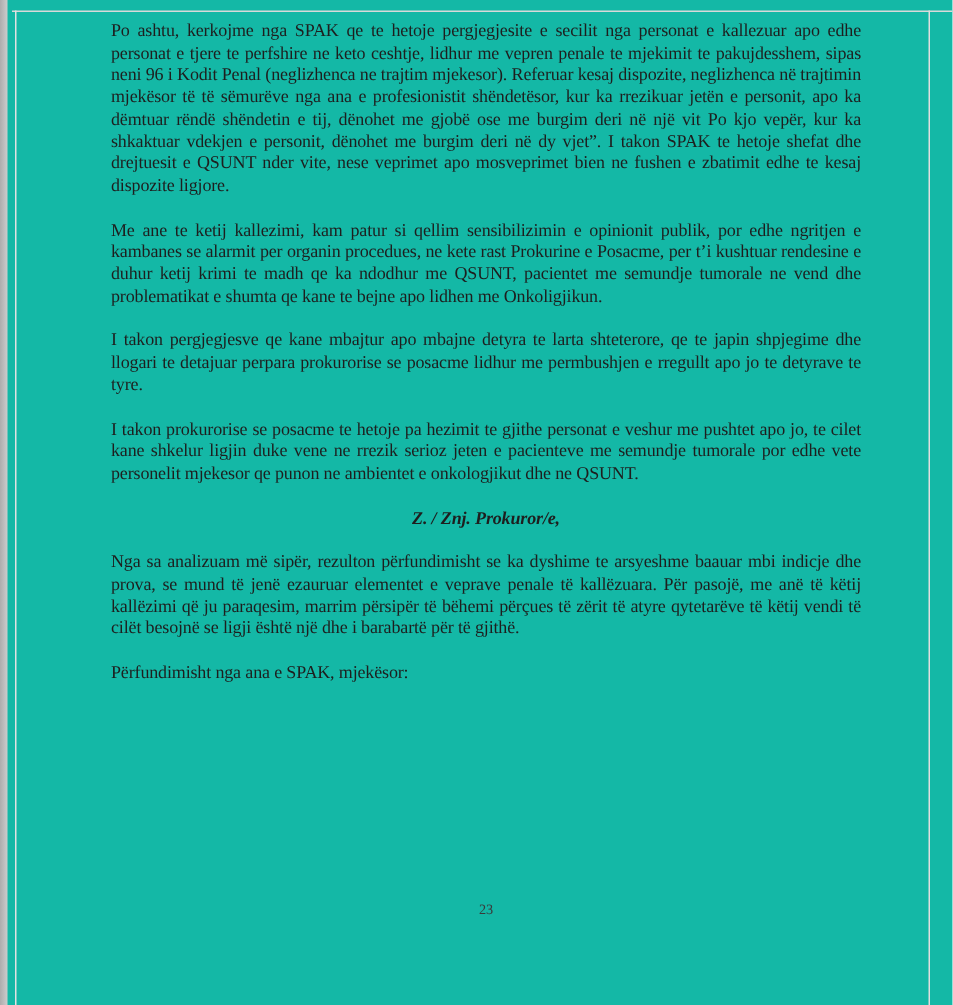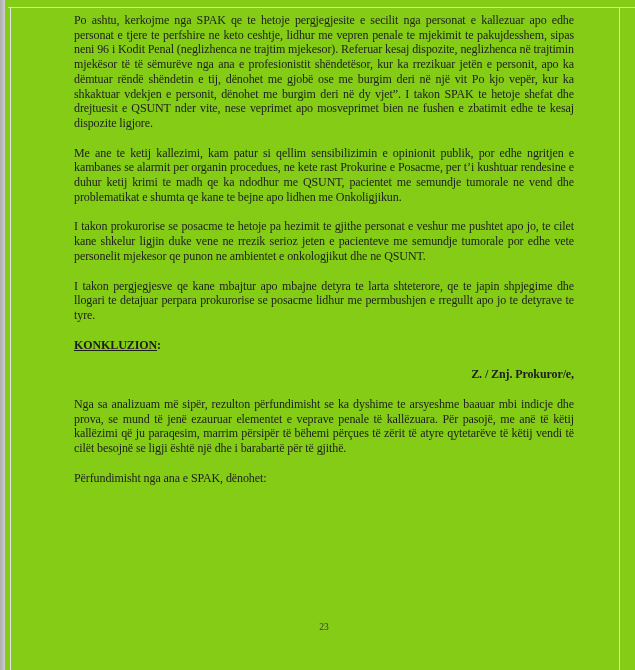--- a/index.html
+++ b/index.html
@@ -8,21 +8,21 @@
     width: 635px;
     height: 670px;
     background: #ffffff;
     overflow: hidden;
     font-family: "Liberation Serif", "DejaVu Serif", serif;
   }
   .page {
     position: relative;
     width: 635px;
     height: 670px;
-    background: #84cc16;
+    background: #14b8a6;
   }
   
   .scan-left-strip {
     position: absolute;
     left: 0; top: 0; bottom: 0;
     width: 5px;
     background: linear-gradient(to right, #adadad, #cccccc);
   }
   .page-border-top {
     position: absolute;
@@ -60,36 +60,37 @@
     margin: 0 0 15px 0;
     font-weight: bold;
     text-align: left;
   }
   .heading .underlined {
     text-decoration: underline;
   }
   .salutation {
     margin: 0 0 15px 0;
     font-weight: bold;
-    text-align: right;
+    font-style: italic;
+    text-align: center;
   }
   .request-intro {
     margin: 0 0 15px 0;
     text-align: left;
   }
   .bold-para {
     margin: 0;
     font-weight: bold;
     line-height: 15.5px;
   }
   .page-number {
     position: absolute;
     left: 74px;
     width: 500px;
-    top: 622px;
+    top: 602px;
     text-align: center;
     font-size: 9.5px;
     color: #3a3a3a;
     letter-spacing: 0;
   }
 </style>
 </head>
 <body>
 
 <div class="page">
@@ -99,30 +100,29 @@
   <div class="page-border-left"></div>
   <div class="page-border-right"></div>
 
   <div class="content">
 
     <p class="para">Po ashtu, kerkojme nga SPAK qe te hetoje pergjegjesite e secilit nga personat e kallezuar apo edhe personat e tjere te perfshire ne keto ceshtje, lidhur me vepren penale te mjekimit te pakujdesshem, sipas neni 96 i Kodit Penal (neglizhenca ne trajtim mjekesor). Referuar kesaj dispozite, neglizhenca në trajtimin mjekësor të të sëmurëve nga ana e profesionistit shëndetësor, kur ka rrezikuar jetën e personit, apo ka dëmtuar rëndë shëndetin e tij, dënohet me gjobë ose me burgim deri në një vit Po kjo vepër, kur ka shkaktuar vdekjen e personit, dënohet me burgim deri në dy vjet”. I takon SPAK te hetoje shefat dhe drejtuesit e QSUNT nder vite, nese veprimet apo mosveprimet bien ne fushen e zbatimit edhe te kesaj dispozite ligjore.</p>
 
 
     <p class="para">Me ane te ketij kallezimi, kam patur si qellim sensibilizimin e opinionit publik, por edhe ngritjen e kambanes se alarmit per organin procedues, ne kete rast Prokurine e Posacme, per t’i kushtuar rendesine e duhur ketij krimi te madh qe ka ndodhur me QSUNT, pacientet me semundje tumorale ne vend dhe problematikat e shumta qe kane te bejne apo lidhen me Onkoligjikun.</p>
 
+    <p class="para">I takon pergjegjesve qe kane mbajtur apo mbajne detyra te larta shteterore, qe te japin shpjegime dhe llogari te detajuar perpara prokurorise se posacme lidhur me permbushjen e rregullt apo jo te detyrave te tyre.</p>
+
     <p class="para">I takon prokurorise se posacme te hetoje pa hezimit te gjithe personat e veshur me pushtet apo jo, te cilet kane shkelur ligjin duke vene ne rrezik serioz jeten e pacienteve me semundje tumorale por edhe vete personelit mjekesor qe punon ne ambientet e onkologjikut dhe ne QSUNT.</p>
 
-    <p class="para">I takon pergjegjesve qe kane mbajtur apo mbajne detyra te larta shteterore, qe te japin shpjegime dhe llogari te detajuar perpara prokurorise se posacme lidhur me permbushjen e rregullt apo jo te detyrave te tyre.</p>
-
-    <p class="heading"><span class="underlined">KONKLUZION</span><span>:</span></p>
 
     <p class="salutation">Z. / Znj. Prokuror/e,</p>
 
     <p class="para">Nga sa analizuam më sipër, rezulton përfundimisht se ka dyshime te arsyeshme baauar mbi indicje dhe prova, se mund të jenë ezauruar elementet e veprave penale të kallëzuara. Për pasojë, me anë të këtij kallëzimi që ju paraqesim, marrim përsipër të bëhemi përçues të zërit të atyre qytetarëve të këtij vendi të cilët besojnë se ligji është një dhe i barabartë për të gjithë.</p>
 
-    <p class="request-intro">Përfundimisht nga ana e SPAK, dënohet:</p>
+    <p class="request-intro">Përfundimisht nga ana e SPAK, mjekësor:</p>
 
 
   </div>
 
   <div class="page-number">23</div>
 
 </div>
 
 </body></html>

